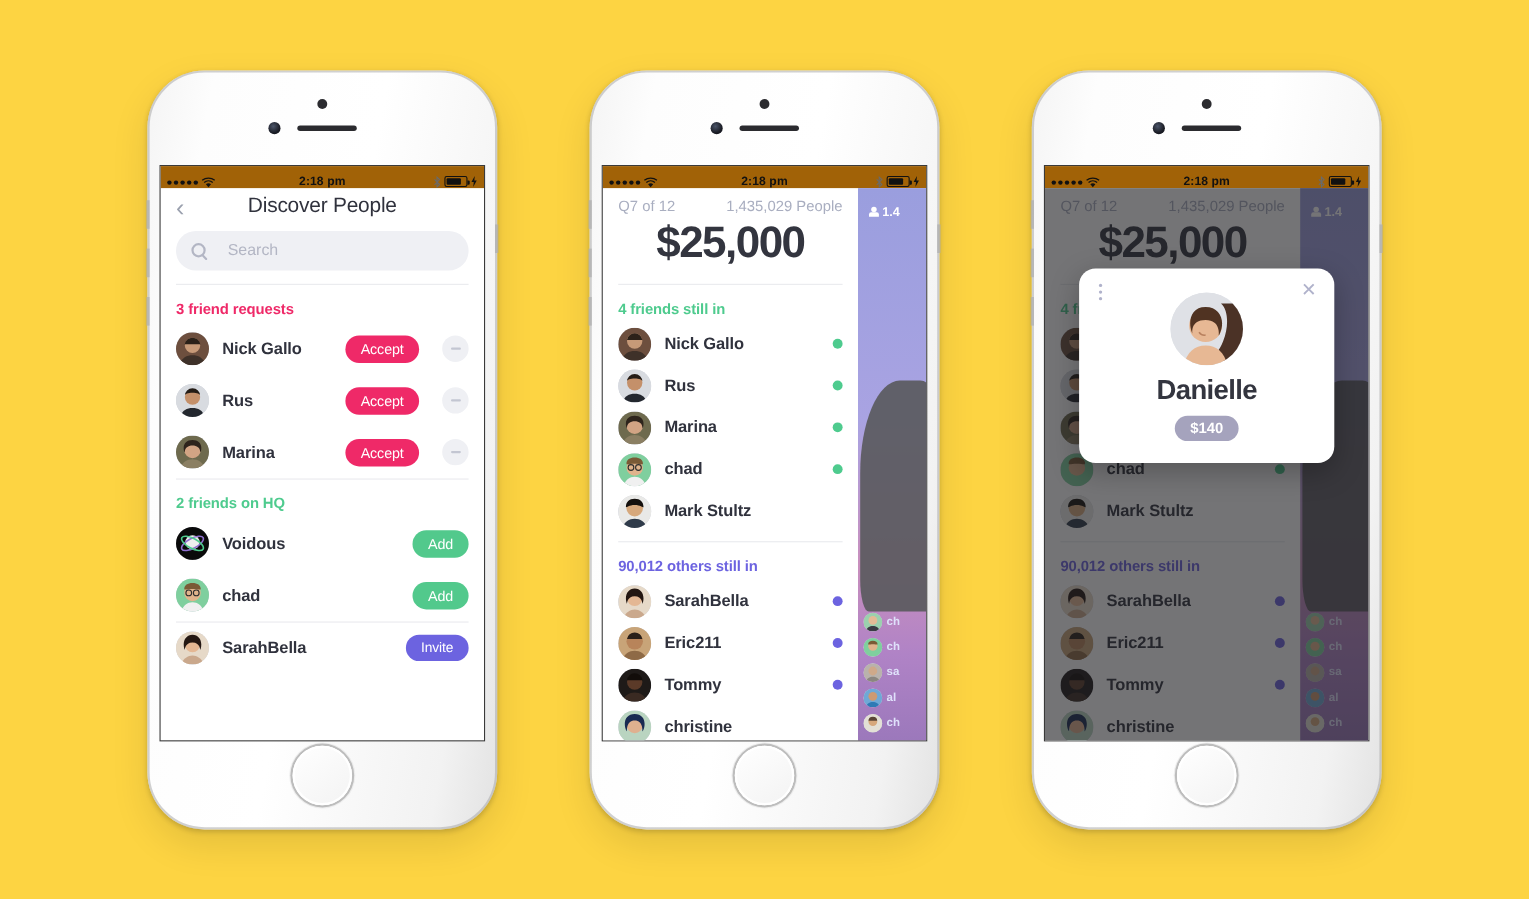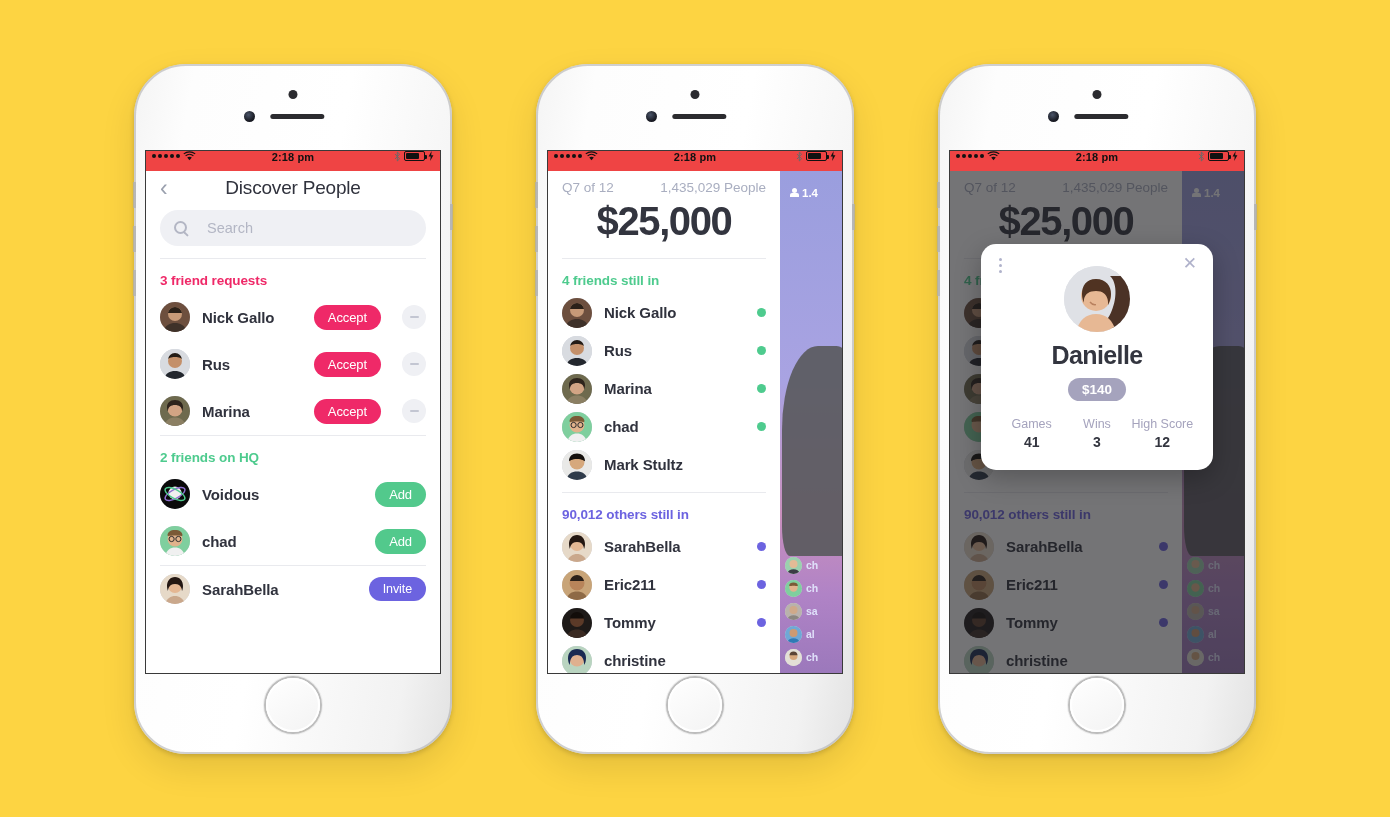--- a/index.html
+++ b/index.html
@@ -52,23 +52,23 @@
 
   .screen {
     position:absolute; top:86px; left:50%; transform:translateX(-50%);
     width:296px; height:524px;
     background:#fff; overflow:hidden;
     border:1px solid #3a3a3a;
   }
 
   
   .statusbar {
-    height:20px; display:flex; align-items:flex-start;
+    height:20px; display:flex; align-items:flex-end;
     padding:0 6px; font-size:11px; color:#111; position:relative;
-    background:#ef4444;
+    background:#a16207;
   }
   .sb-left { display:flex; align-items:center; gap:3px; }
   .dots { display:flex; gap:2px; }
   .dots i { width:4px; height:4px; border-radius:50%; background:#111; display:block; }
   .sb-time { position:absolute; left:50%; transform:translateX(-50%);
              font-size:11px; font-weight:600; letter-spacing:.1px; }
   .sb-right { margin-left:auto; display:flex; align-items:center; gap:3px; }
   .batt { width:21px; height:10px; border:1px solid #111; border-radius:2px;
           position:relative; padding:1px; }
   .batt::after { content:""; position:absolute; right:-3px; top:3px;
@@ -757,32 +757,18 @@
               <rect width="66" height="66" fill="#dfe1e6"></rect>
               <path d="M46 10c7 6 7 22 2 34-3 8-8 14-14 18H66V10z" fill="#4b3226"></path>
               <circle cx="32" cy="30" r="15" fill="#e7b894"></circle>
               <path d="M32 13c10 0 15 7 15 15 0 6-3 11-3 11s2-14-12-14-12 12-12 12-2-4-2-9c0-8 4-15 14-15z" fill="#503322"></path>
               <path d="M26 36c1.5 2 4 3 6 2.6" stroke="#b8805e" stroke-width="1.4" fill="none"></path>
               <path d="M12 66c3-12 10-18 20-18s17 6 20 18z" fill="#e7b894"></path>
             </svg>
           </div>
           <div class="card-name">Danielle</div>
           <span class="money">$140</span>
-          <div class="stats">
-            <div class="stat">
-              <div class="k">Games</div>
-              <div class="v">41</div>
-            </div>
-            <div class="stat">
-              <div class="k">Wins</div>
-              <div class="v">3</div>
-            </div>
-            <div class="stat">
-              <div class="k">High Score</div>
-              <div class="v">12</div>
-            </div>
-          </div>
         </div>
       </div>
     </div>
   </div>
 
 </div>
 
 </body></html>

